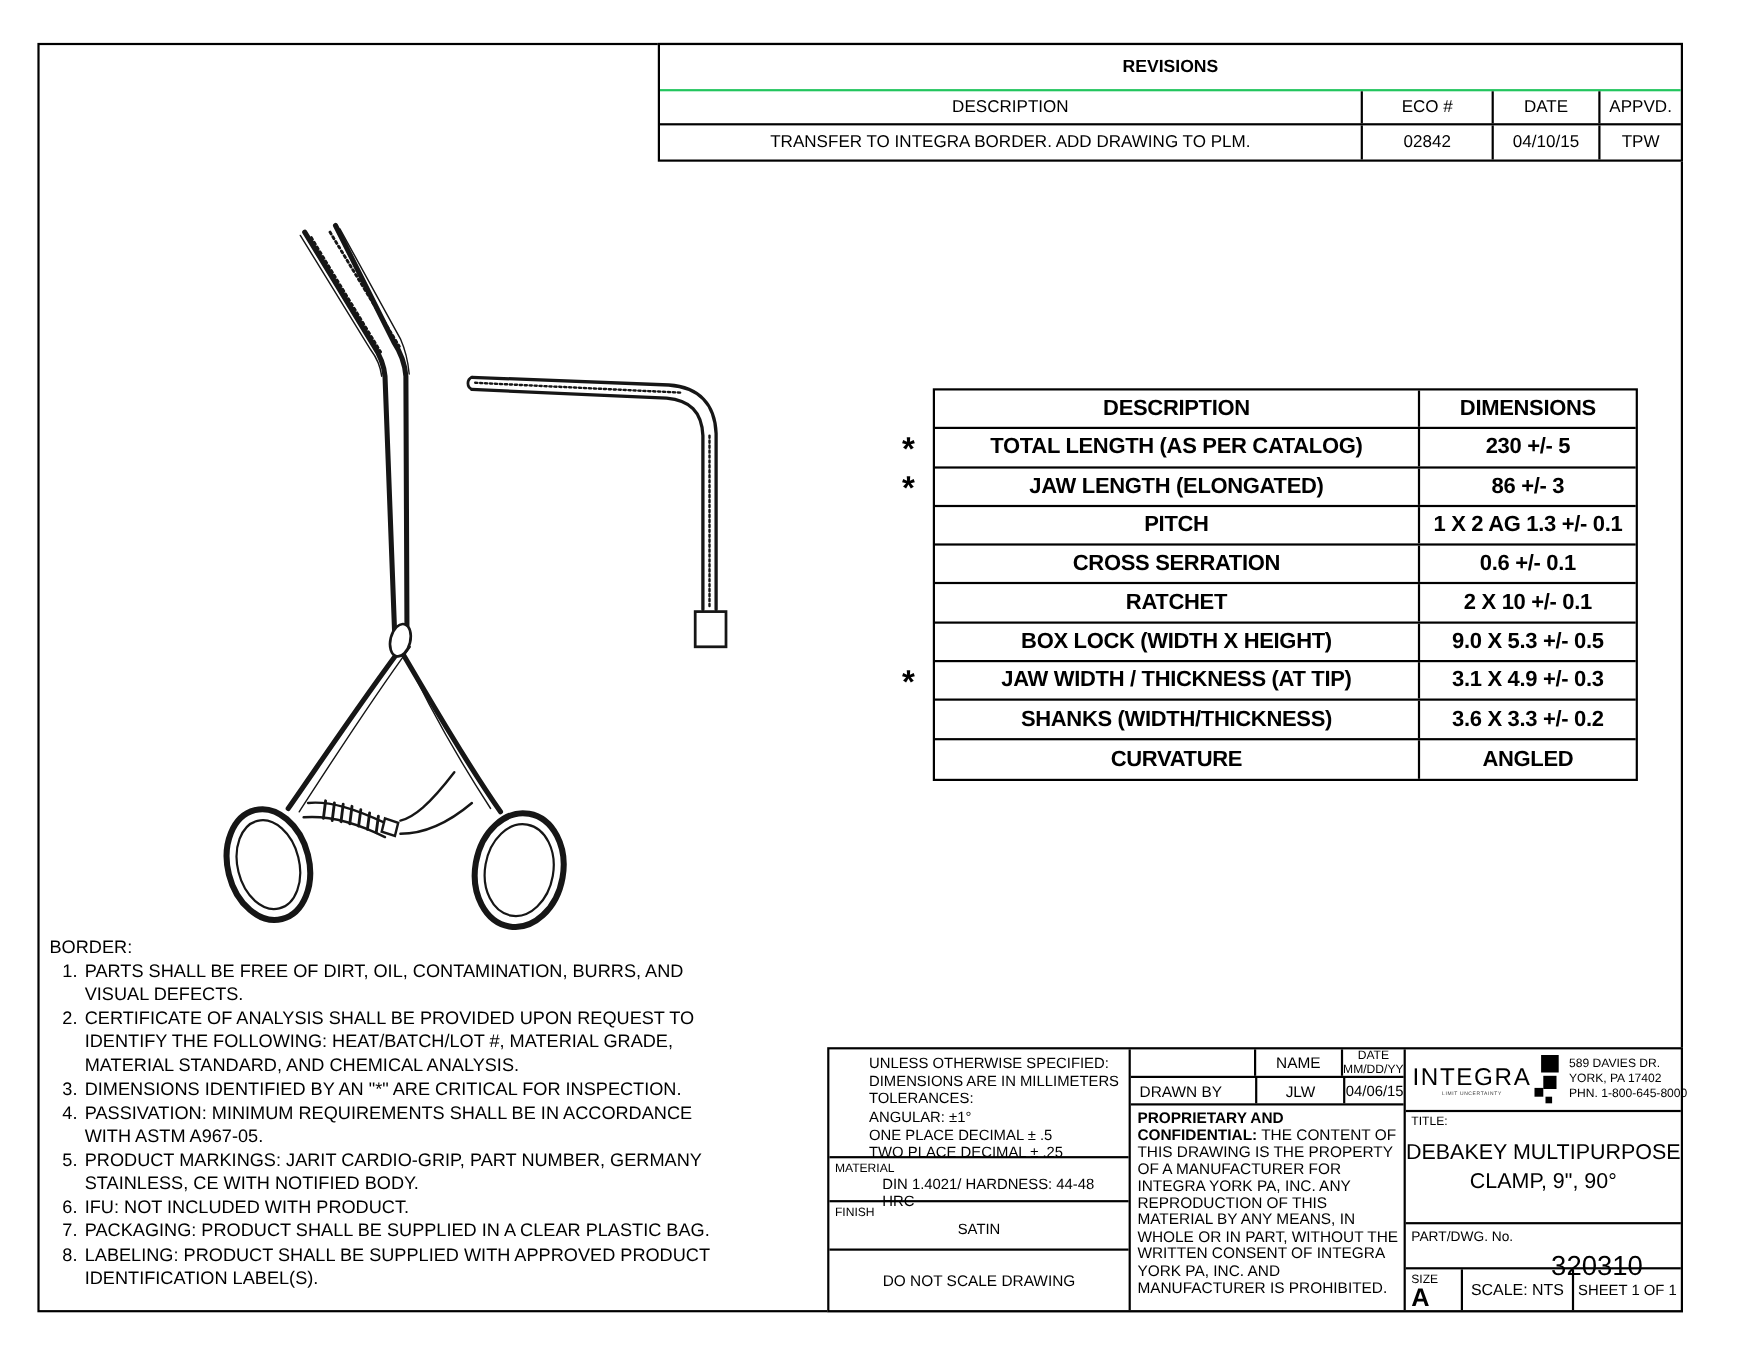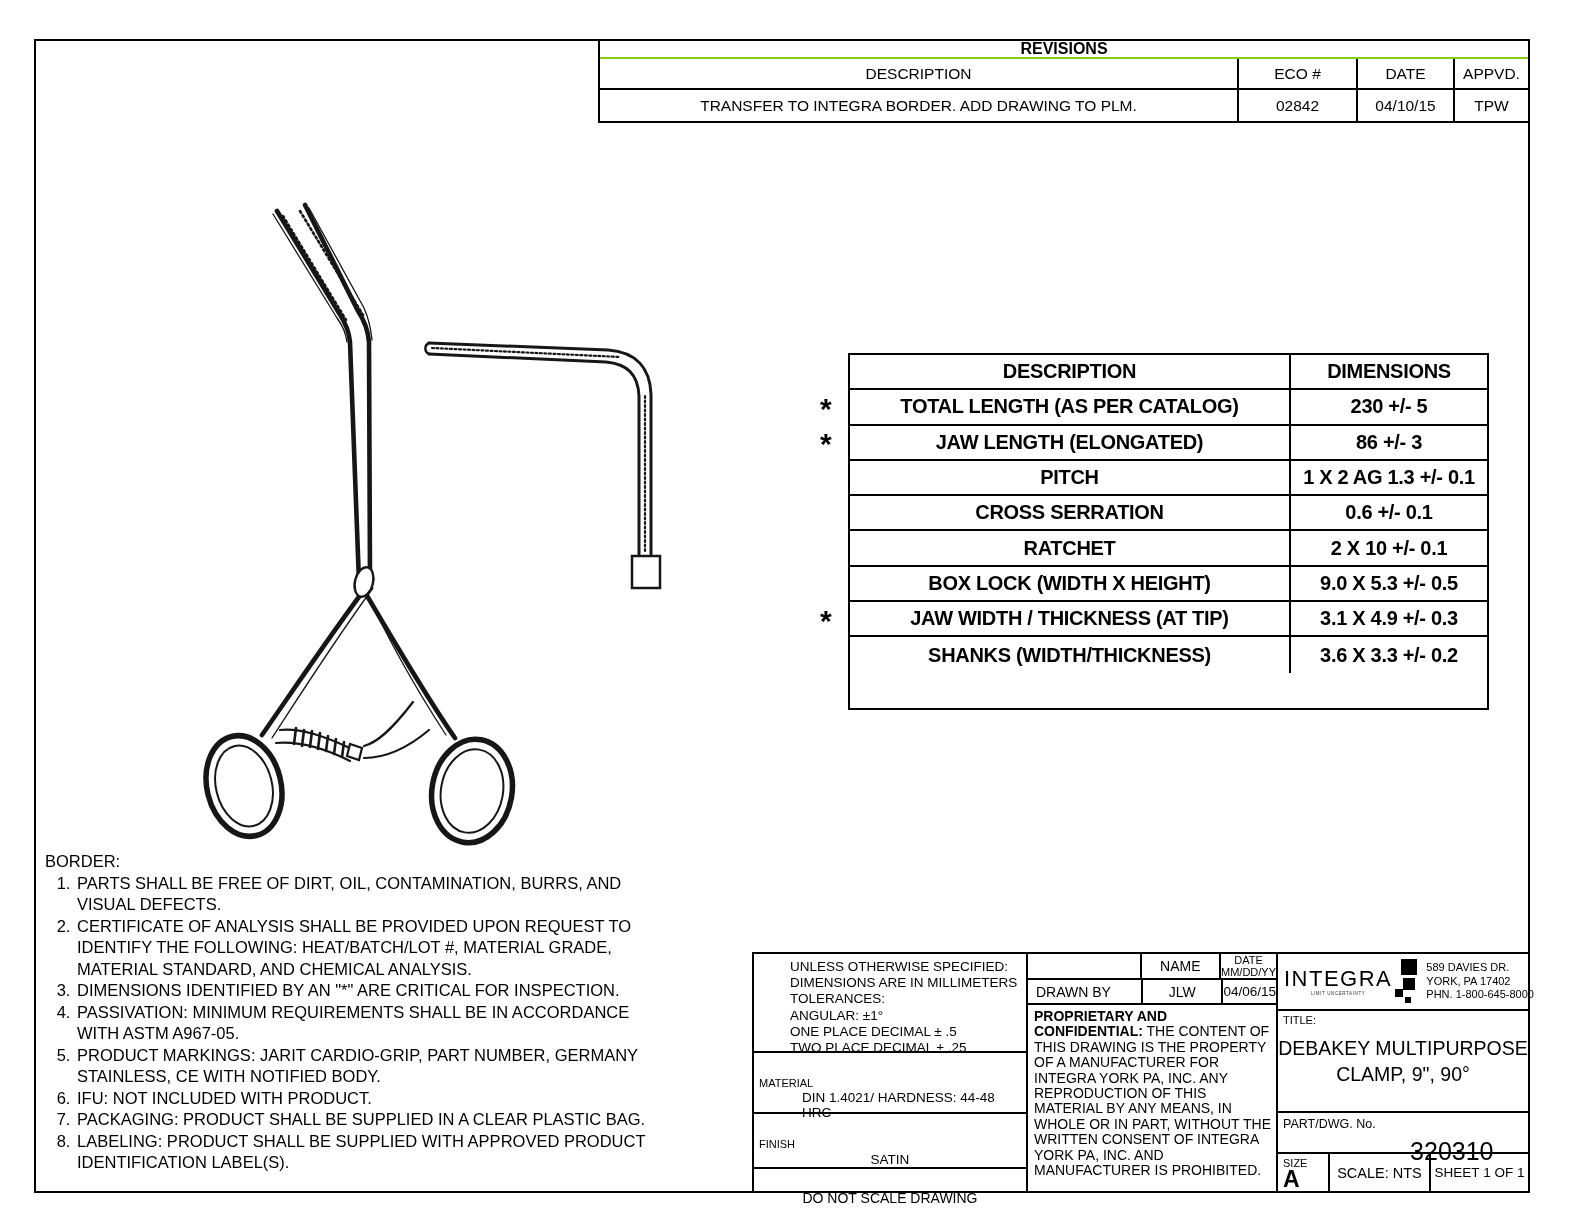--- a/index.html
+++ b/index.html
@@ -3,21 +3,21 @@
 <meta charset="utf-8">
 <style>
   * { box-sizing: border-box; margin: 0; padding: 0; }
   html,body { background:#ffffff; }
   body { font-family: "Liberation Sans", sans-serif; color:#000; }
   .sheet { position:relative; width:1584px; height:1224px; background:#fff; overflow:hidden; }
   .frame { position:absolute; left:34px; top:39px; width:1496px; height:1154px; border:2px solid #000; }
 
   
   .rev { position:absolute; left:598px; top:39px; width:932px; border:2px solid #000; background:#fff; }
-  .rev-title { height:18px; border-bottom:2px solid #84cc16; display:flex; align-items:center; justify-content:center; font-weight:bold; font-size:16px; }
+  .rev-title { height:42px; border-bottom:2px solid #22c55e; display:flex; align-items:center; justify-content:center; font-weight:bold; font-size:16px; }
   .rev-row { display:flex; height:31px; }
   .rev-head { border-bottom:2px solid #000; }
   .rev-cell { display:flex; align-items:center; justify-content:center; font-size:15.5px; border-right:2px solid #000; }
   .rev-cell:last-child { border-right:none; }
   .rc-desc { width:639px; }
   .rc-eco  { width:119px; }
   .rc-date { width:97px;  }
   .rc-appvd{ flex:1; }
 
   
@@ -28,21 +28,21 @@
   .spec-dim  { flex:1; display:flex; align-items:center; justify-content:center; font-weight:bold; font-size:20px; letter-spacing:-0.3px; }
   .star { position:absolute; left:-30px; top:50%; transform:translateY(-42%); font-size:30px; font-weight:bold; line-height:1; }
 
   
   .notes { position:absolute; left:45px; top:851px; width:622px; font-size:16.5px; line-height:21.5px; }
   .notes ol { list-style:decimal; list-style-position:outside; padding-left:30px; }
   .notes li { padding-left:2px; }
 
   
   .tb { position:absolute; left:752px; top:952px; width:778px; height:241px; border:2px solid #000; display:flex; background:#fff; }
-  .tb-col1 { width:278px; border-right:2px solid #000; display:flex; flex-direction:column;gap:21px; }
+  .tb-col1 { width:278px; border-right:2px solid #000; display:flex; flex-direction:column; }
   .tb-col2 { width:250px; border-right:2px solid #000; display:flex; flex-direction:column; }
   .tb-col3 { width:250px; display:flex; flex-direction:column; }
 
   .tol { height:99px; border-bottom:2px solid #000; font-size:13.5px; line-height:16.2px; padding:5px 4px 0 36px; }
   .mat { height:40px; border-bottom:2px solid #000; }
   .fin { height:44px; border-bottom:2px solid #000; }
   .dns { flex:1; display:flex; align-items:center; justify-content:center; font-size:14px; }
   .cell-label { font-size:11px; padding:3px 0 0 5px; }
   .mat-val { font-size:13.5px; padding-left:48px; margin-top:1px; }
   .fin-val { font-size:13.5px; text-align:center; margin-top:2px; }
@@ -187,20 +187,25 @@
     </div>
     <div class="spec-row">
       <span class="star">*</span>
       <div class="spec-desc">JAW WIDTH / THICKNESS (AT TIP)</div>
       <div class="spec-dim">3.1 X 4.9 +/- 0.3</div>
     </div>
     <div class="spec-row">
       <span class="star"></span>
       <div class="spec-desc">SHANKS (WIDTH/THICKNESS)</div>
       <div class="spec-dim">3.6 X 3.3 +/- 0.2</div>
+    </div>
+    <div class="spec-row">
+      <span class="star"></span>
+      <div class="spec-desc">CURVATURE</div>
+      <div class="spec-dim">ANGLED</div>
     </div>
   </div>
 
   <div class="notes">
     <div>BORDER:</div>
     <ol>
       <li>PARTS SHALL BE FREE OF DIRT, OIL, CONTAMINATION, BURRS, AND VISUAL DEFECTS.</li>
       <li>CERTIFICATE OF ANALYSIS SHALL BE PROVIDED UPON REQUEST TO IDENTIFY THE FOLLOWING: HEAT/BATCH/LOT #, MATERIAL GRADE, MATERIAL STANDARD, AND CHEMICAL ANALYSIS.</li>
       <li>DIMENSIONS IDENTIFIED BY AN "*" ARE CRITICAL FOR INSPECTION.</li>
       <li>PASSIVATION: MINIMUM REQUIREMENTS SHALL BE IN ACCORDANCE WITH ASTM A967-05.</li>

